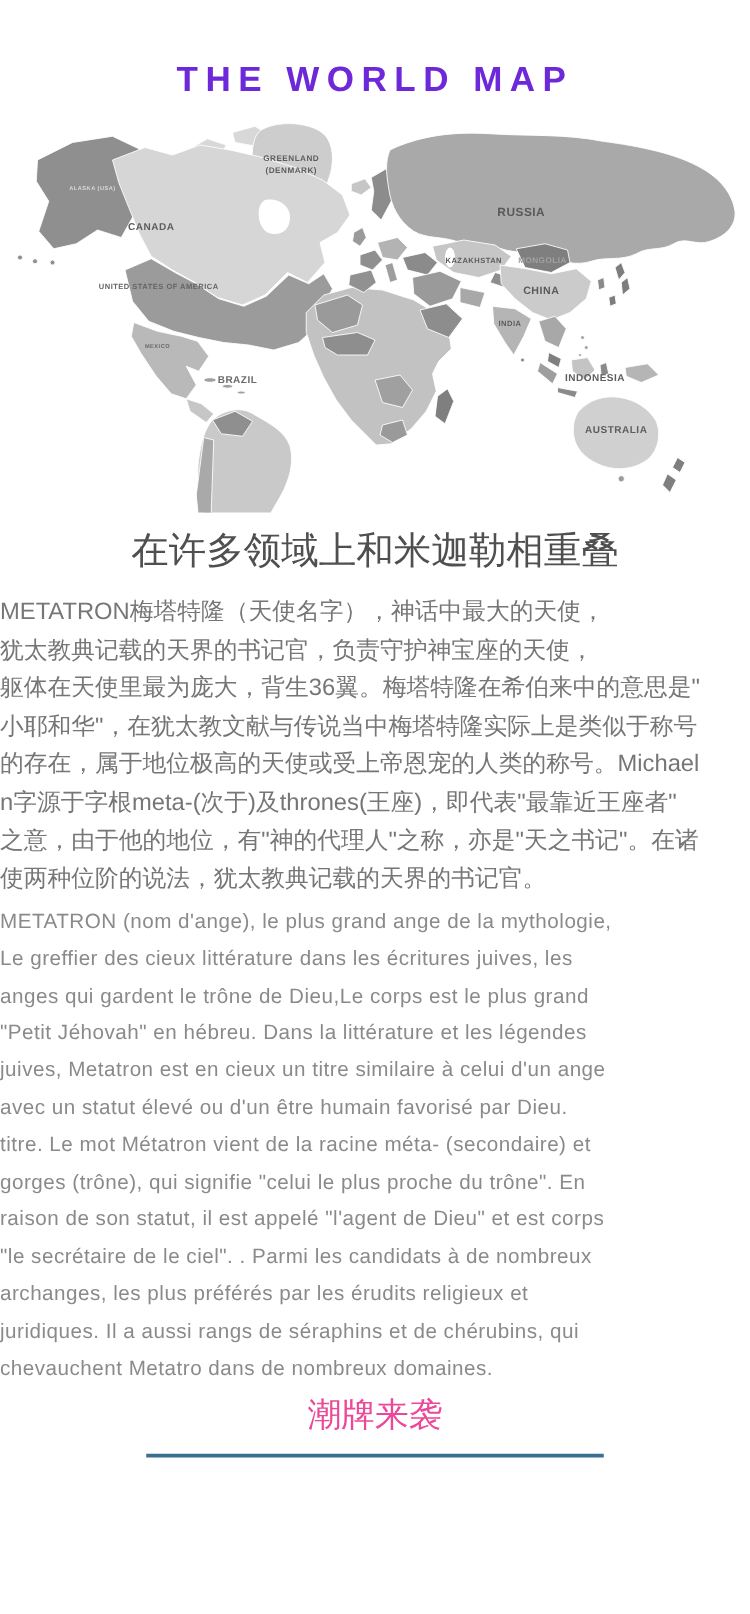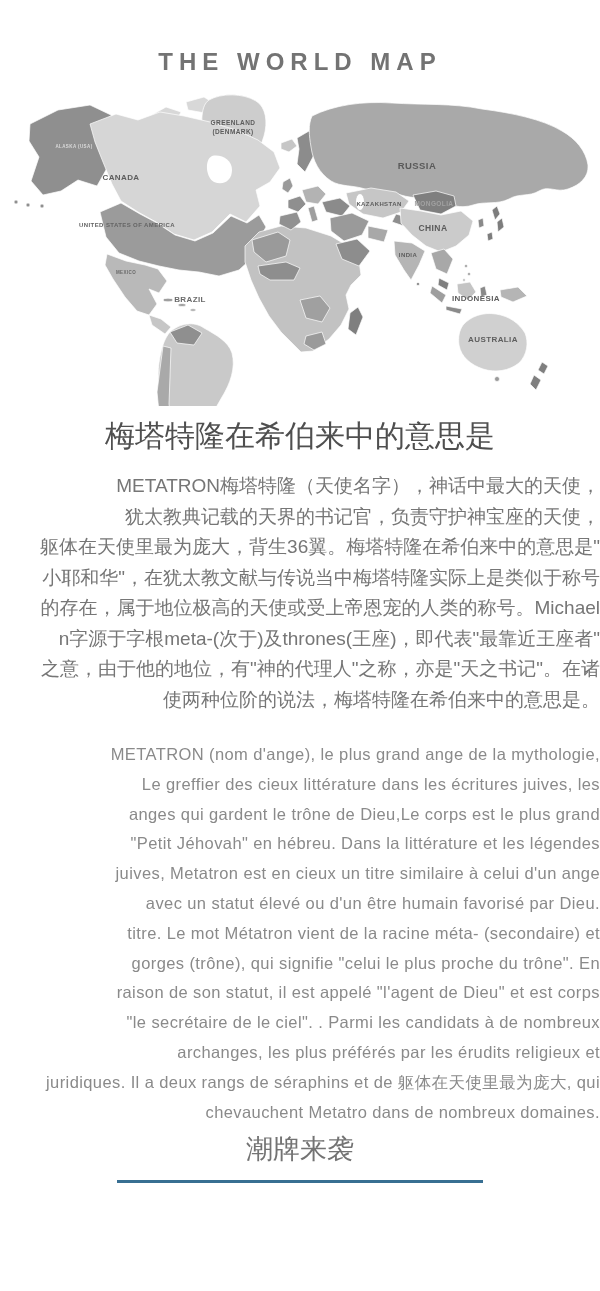--- a/index.html
+++ b/index.html
@@ -2,41 +2,41 @@
 <html><head>
 <meta charset="utf-8">
 <style>
   html,body{margin:0;padding:0}
   body{
     width:600px;height:1291px;overflow:hidden;background:#ffffff;
     font-family:"Liberation Sans","DejaVu Sans",sans-serif;
   }
   .page-title{
     margin-top:48px;text-align:center;
-    font-size:24px;font-weight:700;letter-spacing:6px;color:#737373;
+    font-size:28px;font-weight:700;letter-spacing:6px;color:#6d28d9;
   }
   .map-wrap{margin-top:18px;width:600px;height:312px;position:relative}
   .map-wrap svg{display:block;width:600px;height:312px}
   .map-label{font-family:"Liberation Sans",sans-serif;font-weight:700;letter-spacing:.4px}
   .cn-heading{
     margin-top:10px;text-align:center;
     font-size:30px;font-weight:400;color:#4f4f4f;
   }
-  .para{text-align:right}
+  .para{text-align:left}
   .para .line{white-space:nowrap}
   .cn-para{
     margin-top:14px;font-size:19px;line-height:30.5px;color:#767676;
   }
   .fr-para{
-    margin-top:25px;font-size:16.5px;line-height:29.8px;color:#8a8a8a;
+    margin-top:4px;font-size:16.5px;line-height:29.8px;color:#8a8a8a;
     letter-spacing:.4px;
   }
   .footer-heading{
     margin-top:4px;text-align:center;
-    font-size:27px;font-weight:400;color:#737373;
+    font-size:27px;font-weight:400;color:#ec4899;
   }
   .divider{
     width:366px;height:3px;margin:13px auto 0 auto;background:#386f92;
   }
 </style>
 </head>
 <body>
 
 <div class="page-title">THE WORLD MAP</div>
 
@@ -140,44 +140,44 @@
       <text x="379" y="112" font-size="6">KAZAKHSTAN</text>
       <text x="434" y="112" font-size="6.5" fill="#a2a2a2">MONGOLIA</text>
       <text x="433" y="137" font-size="8.5" fill="#5a5a5a">CHINA</text>
       <text x="408" y="163" font-size="6">INDIA</text>
       <text x="476" y="207" font-size="8" fill="#5e5e5e">INDONESIA</text>
       <text x="493" y="248" font-size="8" fill="#5e5e5e">AUSTRALIA</text>
     </g>
   </svg>
 </div>
 
-<div class="cn-heading">梅塔特隆在希伯来中的意思是</div>
+<div class="cn-heading">在许多领域上和米迦勒相重叠</div>
 
 <div class="para cn-para">
     <div class="line">METATRON梅塔特隆（天使名字），神话中最大的天使，</div>
     <div class="line">犹太教典记载的天界的书记官，负责守护神宝座的天使，</div>
     <div class="line">躯体在天使里最为庞大，背生36翼。梅塔特隆在希伯来中的意思是"</div>
     <div class="line">小耶和华"，在犹太教文献与传说当中梅塔特隆实际上是类似于称号</div>
     <div class="line">的存在，属于地位极高的天使或受上帝恩宠的人类的称号。Michael</div>
     <div class="line">n字源于字根meta-(次于)及thrones(王座)，即代表"最靠近王座者"</div>
     <div class="line">之意，由于他的地位，有"神的代理人"之称，亦是"天之书记"。在诸</div>
-    <div class="line">使两种位阶的说法，梅塔特隆在希伯来中的意思是。</div>
+    <div class="line">使两种位阶的说法，犹太教典记载的天界的书记官。</div>
   </div>
 
 <div class="para fr-para">
     <div class="line">METATRON (nom d'ange), le plus grand ange de la mythologie,</div>
     <div class="line">Le greffier des cieux littérature dans les écritures juives, les</div>
     <div class="line">anges qui gardent le trône de Dieu,Le corps est le plus grand</div>
     <div class="line">"Petit Jéhovah" en hébreu. Dans la littérature et les légendes</div>
     <div class="line">juives, Metatron est en cieux un titre similaire à celui d'un ange</div>
     <div class="line">avec un statut élevé ou d'un être humain favorisé par Dieu.</div>
     <div class="line">titre. Le mot Métatron vient de la racine méta- (secondaire) et</div>
     <div class="line">gorges (trône), qui signifie "celui le plus proche du trône". En</div>
     <div class="line">raison de son statut, il est appelé "l'agent de Dieu" et est corps</div>
     <div class="line">"le secrétaire de le ciel". . Parmi les candidats à de nombreux</div>
     <div class="line">archanges, les plus préférés par les érudits religieux et</div>
-    <div class="line">juridiques. Il a deux rangs de séraphins et de 躯体在天使里最为庞大, qui</div>
+    <div class="line">juridiques. Il a aussi rangs de séraphins et de chérubins, qui</div>
     <div class="line">chevauchent Metatro dans de nombreux domaines.</div>
   </div>
 
 <div class="footer-heading">潮牌来袭</div>
 
 <div class="divider" style="background: rgb(56, 111, 146);"></div>
 
 </body></html>

